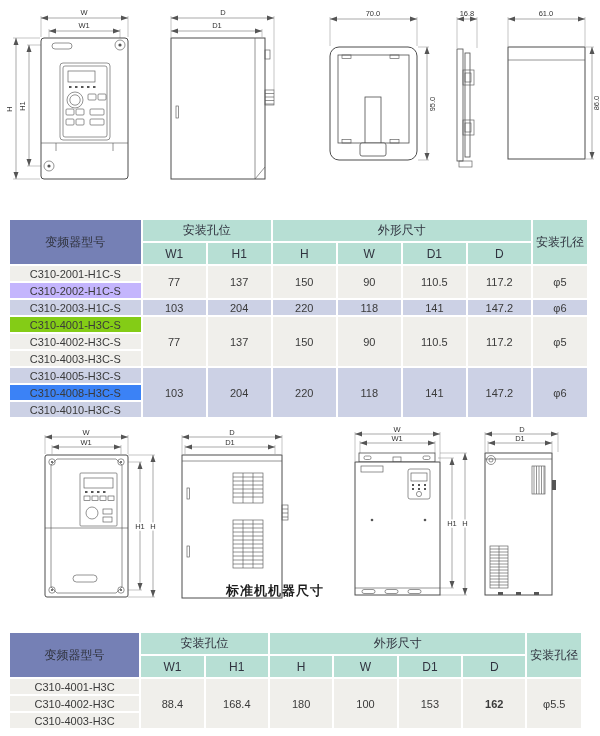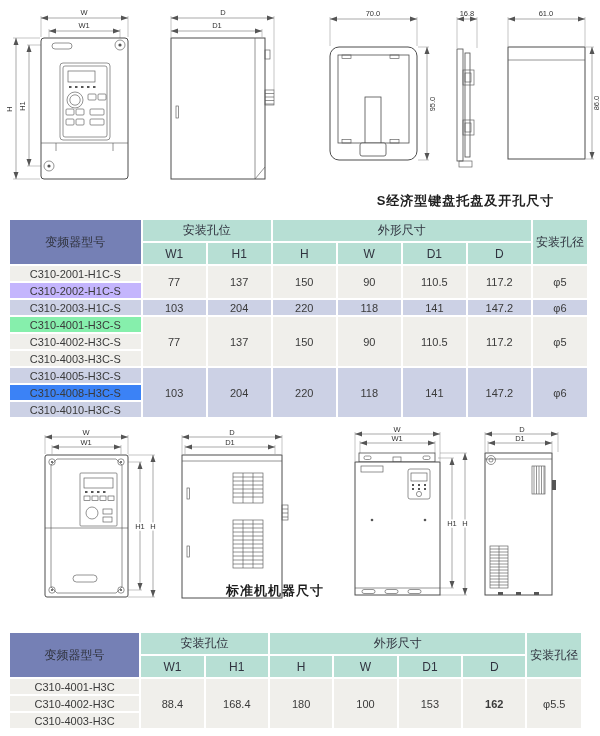--- a/index.html
+++ b/index.html
@@ -163,21 +163,20 @@
     <line class="dim" x1="10" y1="13" x2="87" y2="13" marker-start="url(#arr)" marker-end="url(#arr)"></line>
     <text class="dtx" x="48" y="10">61.0</text>
     <line class="ext" x1="88" y1="41" x2="96" y2="41"></line>
       <line class="ext" x1="88" y1="153" x2="96" y2="153"></line>
     <line class="dim" x1="94" y1="41" x2="94" y2="153" marker-start="url(#arr)" marker-end="url(#arr)"></line>
     <text class="dtx" x="101" y="97" transform="rotate(-90 101 97)">86.0</text>
     <rect class="ol" x="10" y="41" width="77" height="112"></rect>
     <line class="dt" x1="10" y1="54" x2="87" y2="54"></line>
   </svg>
 
-  <div class="caption" style="left:348px; top:192px; width:235px;">S经济型键盘托盘及开孔尺寸</div>
 
   <div class="tbl-wrap" style="top:218px; width:581px;">
     <table class="dims-table" id="table1">
         <colgroup>
           <col style="width:23.2%">
           <col style="width:11.2%">
           <col style="width:11.2%">
           <col style="width:11.2%">
           <col style="width:11.2%">
           <col style="width:11.2%">
@@ -218,21 +217,21 @@
             <td style="background: rgb(204, 209, 229);">C310-2003-H1C-S</td>
             <td rowspan="1" style="background: rgb(204, 209, 229);">103</td>
             <td rowspan="1" style="background: rgb(204, 209, 229);">204</td>
             <td rowspan="1" style="background: rgb(204, 209, 229);">220</td>
             <td rowspan="1" style="background: rgb(204, 209, 229);">118</td>
             <td rowspan="1" style="background: rgb(204, 209, 229);">141</td>
             <td rowspan="1" style="background: rgb(204, 209, 229);">147.2</td>
             <td rowspan="1" style="background: rgb(204, 209, 229);">φ6</td>
           </tr>
           <tr>
-            <td style="background: #86efac;">C310-4001-H3C-S</td>
+            <td style="background: #84cc16;">C310-4001-H3C-S</td>
             <td rowspan="3" style="background: rgb(240, 239, 235);">77</td>
             <td rowspan="3" style="background: rgb(240, 239, 235);">137</td>
             <td rowspan="3" style="background: rgb(240, 239, 235);">150</td>
             <td rowspan="3" style="background: rgb(240, 239, 235);">90</td>
             <td rowspan="3" style="background: rgb(240, 239, 235);">110.5</td>
             <td rowspan="3" style="background: rgb(240, 239, 235);">117.2</td>
             <td rowspan="3" style="background: rgb(240, 239, 235);">φ5</td>
           </tr>
           <tr>
             <td style="background: rgb(240, 239, 235);">C310-4002-H3C-S</td>

